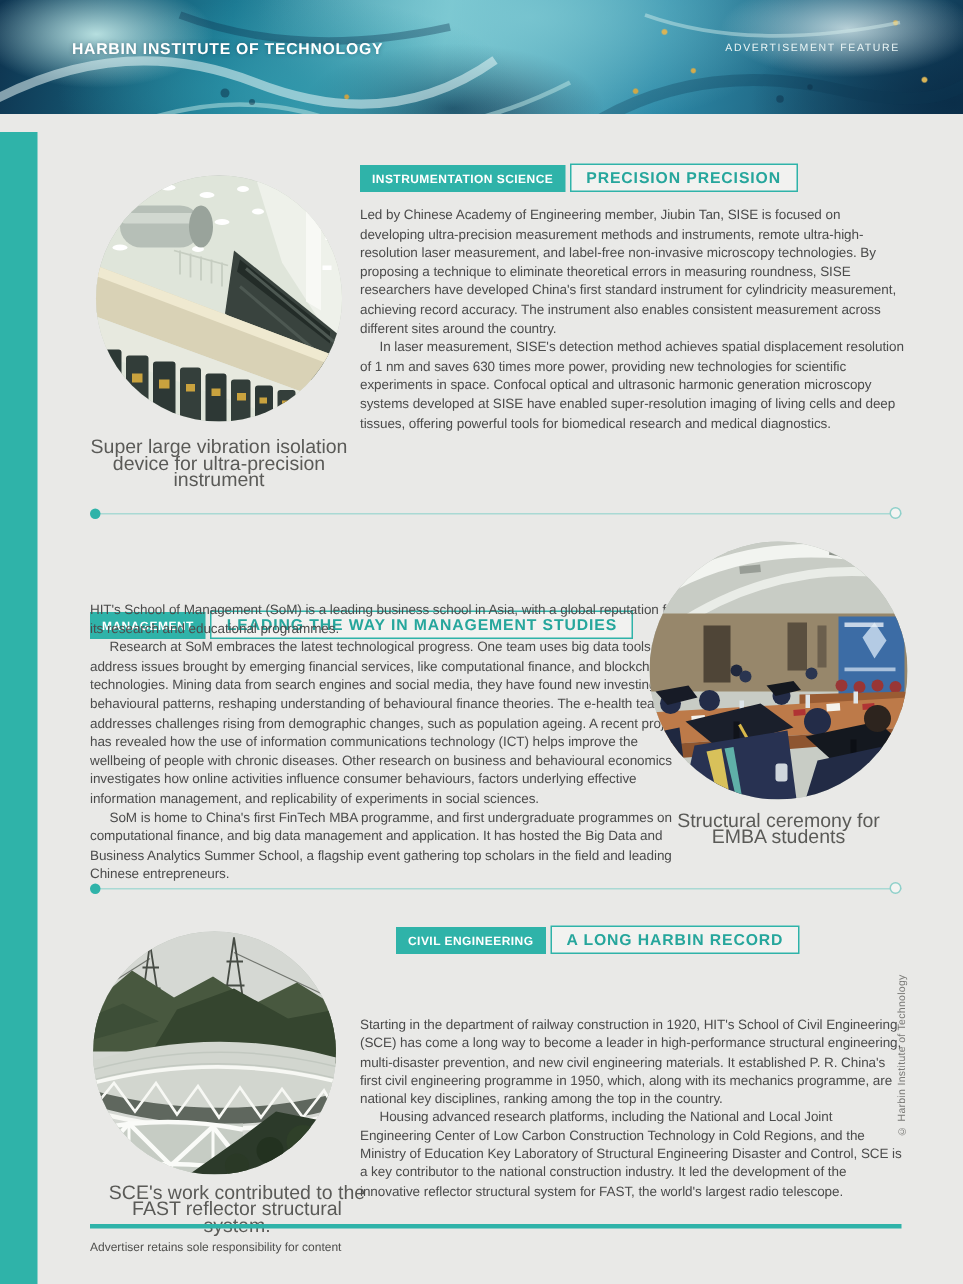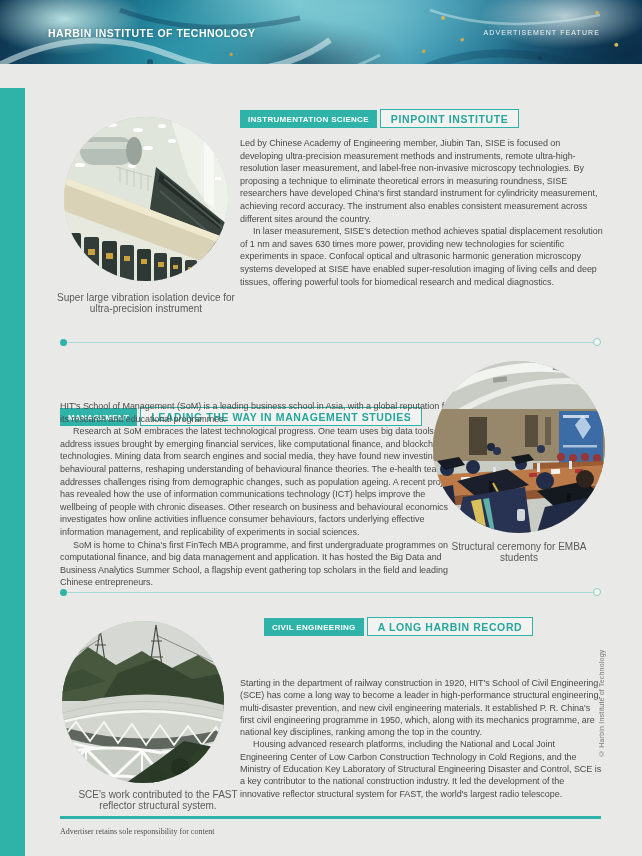--- a/index.html
+++ b/index.html
@@ -4,21 +4,21 @@
 <style>
   html,body{margin:0;padding:0;background:#ffffff;}
   .page{
     position:relative;width:642px;height:856px;overflow:hidden;
     background:#e9e9e7;
     font-family:"Liberation Sans",sans-serif;
     -webkit-font-smoothing:antialiased;
   }
   
   .masthead{
-    position:absolute;left:0;top:0;width:642px;height:64px;overflow:hidden;
+    position:absolute;left:0;top:0;width:642px;height:76px;overflow:hidden;
     background-color:#12405c;
     background-image:
       radial-gradient(circle 2px at 69% 28%, #d9b457 0 1.4px, transparent 2.4px),
       radial-gradient(circle 2px at 72% 62%, #d3ab4c 0 1.2px, transparent 2.2px),
       radial-gradient(circle 2px at 66% 80%, #cfa847 0 1.3px, transparent 2.3px),
       radial-gradient(circle 2px at 93% 20%, #d9b457 0 1.2px, transparent 2.2px),
       radial-gradient(circle 2px at 96% 70%, #d9b457 0 1.4px, transparent 2.4px),
       radial-gradient(circle 2px at 36% 85%, #caa243 0 1.1px, transparent 2.1px),
       radial-gradient(ellipse 130px 50px at 88% 25%, rgba(235,248,248,.75), rgba(235,248,248,0) 65%),
       radial-gradient(ellipse 120px 55px at 10% 30%, rgba(200,238,236,.9), rgba(200,238,236,0) 65%),
@@ -37,21 +37,21 @@
   .advert{
     position:absolute;right:42px;top:29px;
     color:#e9f4f4;font-size:7px;letter-spacing:1.1px;
   }
   .leftbar{position:absolute;left:0;top:88px;width:25px;height:768px;background:#2fb3a9;}
 
   
   .circle-img{position:absolute;border-radius:50%;overflow:hidden;background:#b9c0b8;}
   .circle-img svg{display:block;}
   .caption{
-    position:absolute;text-align:center;color:#5a5a57;font-size:10px;line-height:11px;
+    position:absolute;text-align:center;color:#5a5a57;font-size:13px;line-height:11px;
   }
   .sec-head{position:absolute;display:flex;align-items:center;}
   .sec-tag{
     background:#2fb3a9;color:#ffffff;font-weight:bold;font-size:8px;letter-spacing:.3px;
     padding:5px 8px 4px 8px;display:flex;align-items:center;white-space:nowrap;
     font-stretch:condensed;
   }
   .sec-title{
     margin-left:3px;background:#f2f2f0;border:1.5px solid #2fb3a9;color:#26a69c;
     font-weight:bold;font-size:10.5px;letter-spacing:.6px;padding:3px 10px 2px 10px;
@@ -61,21 +61,21 @@
     position:absolute;color:#4b4b4b;font-size:9px;line-height:12.6px;letter-spacing:-.05px;
     text-align:left;
   }
   .body-text p{margin:0;text-indent:13px;}
   .body-text p:first-child{text-indent:0;}
   .divider{position:absolute;height:9px;}
   .divider .line{position:absolute;left:0;right:0;top:4px;height:1px;background:#a9d9d4;}
   .divider .dot{position:absolute;left:0;top:1px;width:7px;height:7px;border-radius:50%;background:#2fb3a9;}
   .divider .ring{position:absolute;right:0;top:0;width:6px;height:6px;border-radius:50%;background:#f4f4f2;border:1.5px solid #8fd0ca;}
   .bottom-rule{position:absolute;left:60px;top:816px;width:541px;height:3px;background:#2fb3a9;}
-  .footer-note{position:absolute;left:60px;top:827px;color:#4f4f4d;font-size:8px;font-family:Liberation Serif, serif;}
+  .footer-note{position:absolute;left:60px;top:827px;color:#4f4f4d;font-size:8px;}
   .copyright{
     position:absolute;left:598px;top:618px;height:170px;width:12px;
     writing-mode:vertical-rl;transform:rotate(180deg);
     color:#787875;font-size:7px;letter-spacing:.2px;text-align:center;
   }
 </style>
 </head>
 <body>
 
 <div class="page">
@@ -163,21 +163,21 @@
           <rect x="124" y="150" width="5" height="4" fill="#c9a23e"></rect>
         <rect x="136" y="147" width="11" height="19" rx="2" fill="#2d3835"></rect>
         <rect x="149" y="150" width="11" height="16" rx="2" fill="#323d39"></rect>
       </g>
     </svg>
   </div>
   <div class="caption" style="left:52px;top:292px;width:188px;">Super large vibration isolation device for ultra-precision instrument</div>
 
   <div class="sec-head" style="left:240px;top:109px;">
     <span class="sec-tag">INSTRUMENTATION SCIENCE</span>
-    <span class="sec-title">PINPOINT INSTITUTE</span>
+    <span class="sec-title">PRECISION PRECISION</span>
   </div>
   <div class="body-text" style="left:240px;top:137px;width:363px;">
     <p>Led by Chinese Academy of Engineering member, Jiubin Tan, SISE is focused on developing ultra-precision measurement methods and instruments, remote ultra-high-resolution laser measurement, and label-free non-invasive microscopy technologies. By proposing a technique to eliminate theoretical errors in measuring roundness, SISE researchers have developed China's first standard instrument for cylindricity measurement, achieving record accuracy. The instrument also enables consistent measurement across different sites around the country.</p>
     <p>In laser measurement, SISE's detection method achieves spatial displacement resolution of 1 nm and saves 630 times more power, providing new technologies for scientific experiments in space. Confocal optical and ultrasonic harmonic generation microscopy systems developed at SISE have enabled super-resolution imaging of living cells and deep tissues, offering powerful tools for biomedical research and medical diagnostics.</p>
   </div>
 
   <div class="divider" style="left:60px;top:338px;width:541px;">
     <span class="line"></span>
     <span class="dot"></span>
     <span class="ring"></span>

